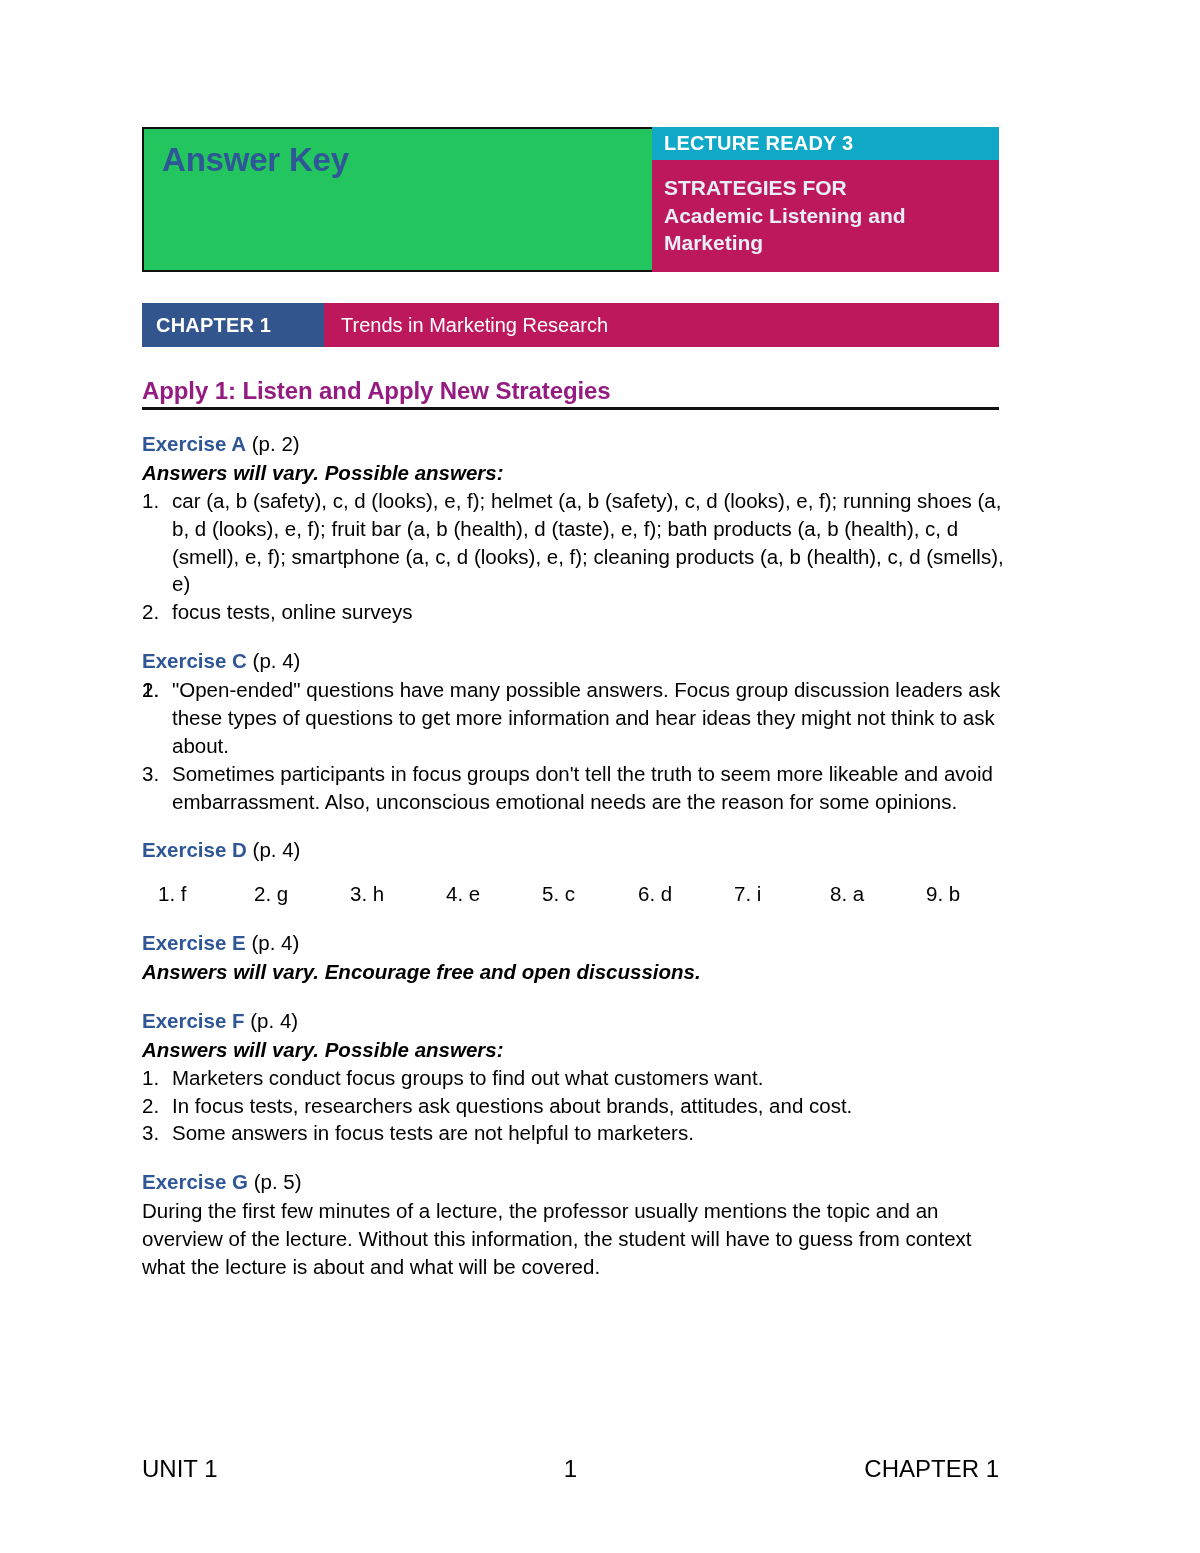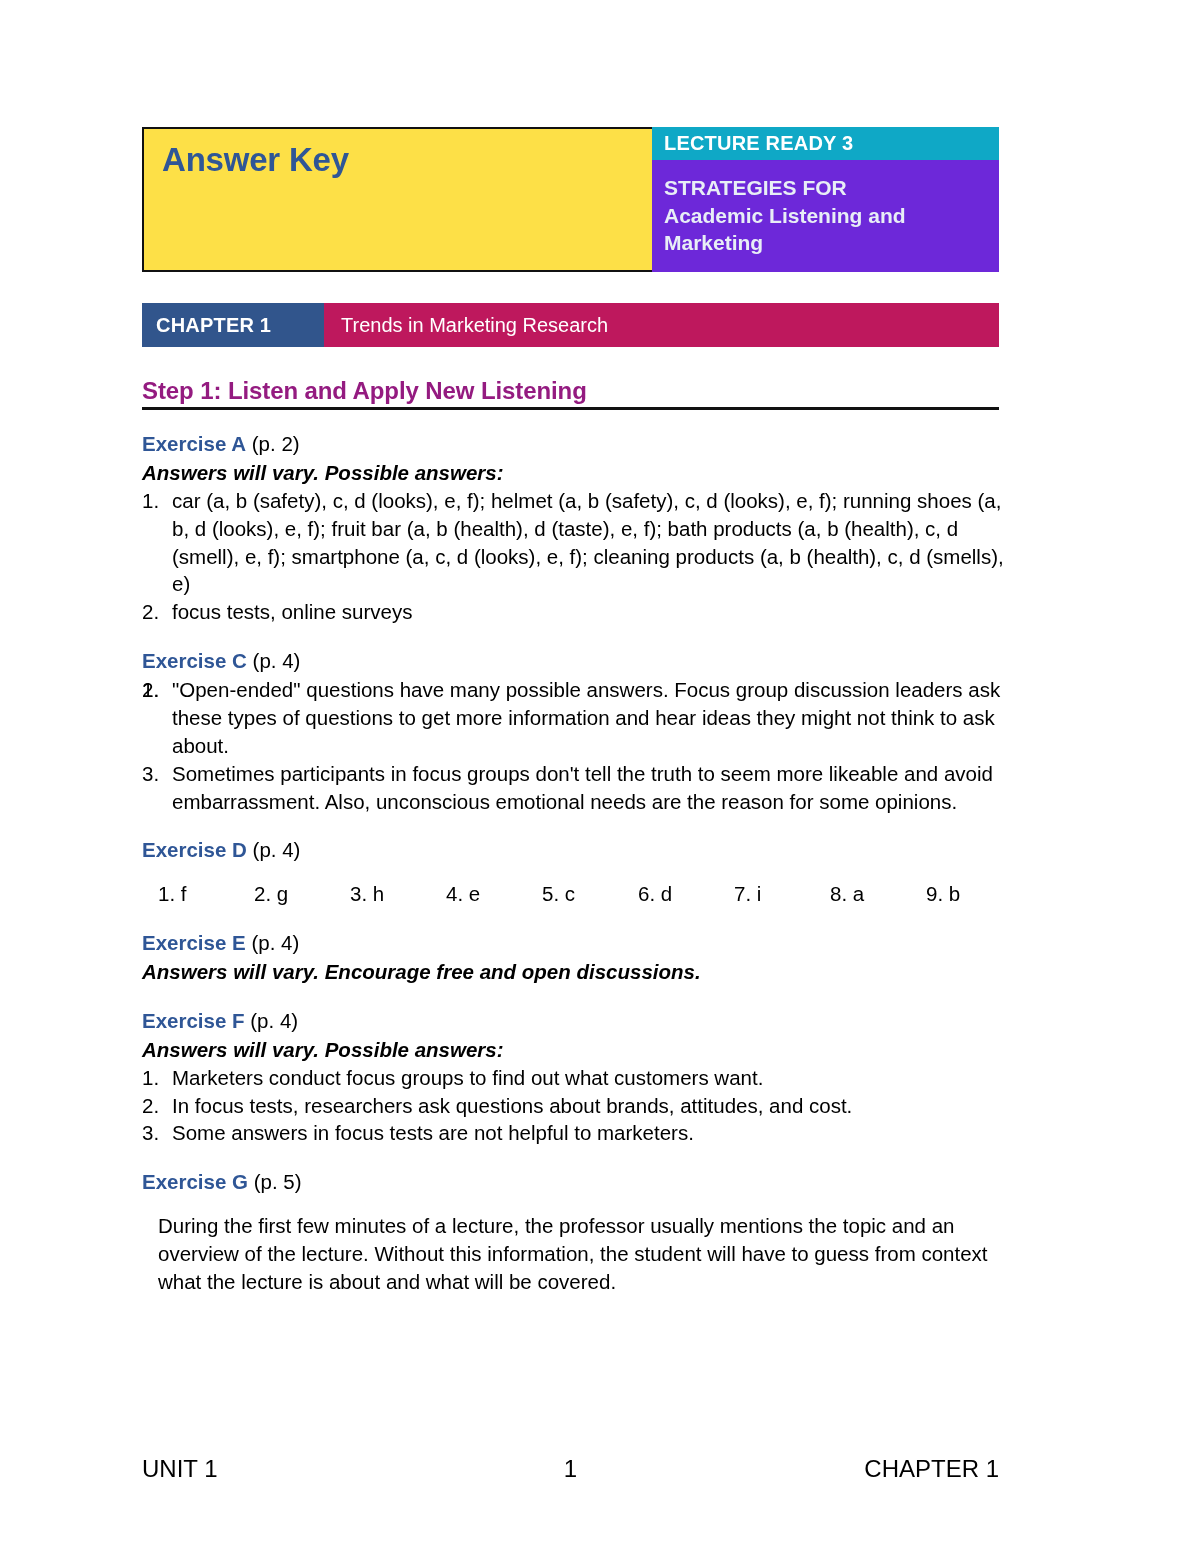--- a/index.html
+++ b/index.html
@@ -39,34 +39,34 @@
     top: 127px;
     width: 857px;
     height: 145px;
     display: flex;
   }
   .masthead-title-box {
     width: 510px;
     box-sizing: border-box;
     border: 2px solid #111111;
     border-right: none;
-    background: #fde047;
+    background: #22c55e;
     padding: 14px 0 0 18px;
   }
   .masthead-title {
     font-size: 33px;
     font-weight: bold;
     color: #2f5696;
     letter-spacing: -0.2px;
     line-height: 1.05;
   }
   .masthead-brand-box {
     width: 347px;
     box-sizing: border-box;
-    background: #6d28d9;
+    background: #be185d;
     display: flex;
     flex-direction: column;
   }
   .brand-top {
     background: #0fa8c6;
     color: #ffffff;
     font-size: 20px;
     font-weight: bold;
     line-height: 1.0;
     padding: 6px 0 7px 12px;
@@ -162,21 +162,21 @@
     color: #000000;
     font-weight: normal;
   }
 
   .ex-note {
     font-style: italic;
     font-weight: bold;
   }
 
   .ex-para {
-    margin: 16px;
+    margin: 0;
   }
 
   ol.ex-list {
     list-style: none;
     margin: 0;
     padding: 0;
   }
   ol.ex-list > li {
     position: relative;
     padding-left: 30px;
@@ -230,21 +230,21 @@
         </div>
       </div>
     </div>
 
     <div class="chapter-bar">
       <div class="chapter-label">CHAPTER 1</div>
       <div class="chapter-title">Trends in Marketing Research</div>
     </div>
 
     <div class="step-heading">
-      <div class="step-heading-text">Step 1: Listen and Apply New Listening</div>
+      <div class="step-heading-text">Apply 1: Listen and Apply New Strategies</div>
       <div class="step-rule"></div>
     </div>
 
     <div class="body-block">
 
       <div class="exercise">
         <div class="ex-head">
           <span class="ex-name">Exercise A</span>
           <span class="ex-page">(p. 2)</span>
         </div>

